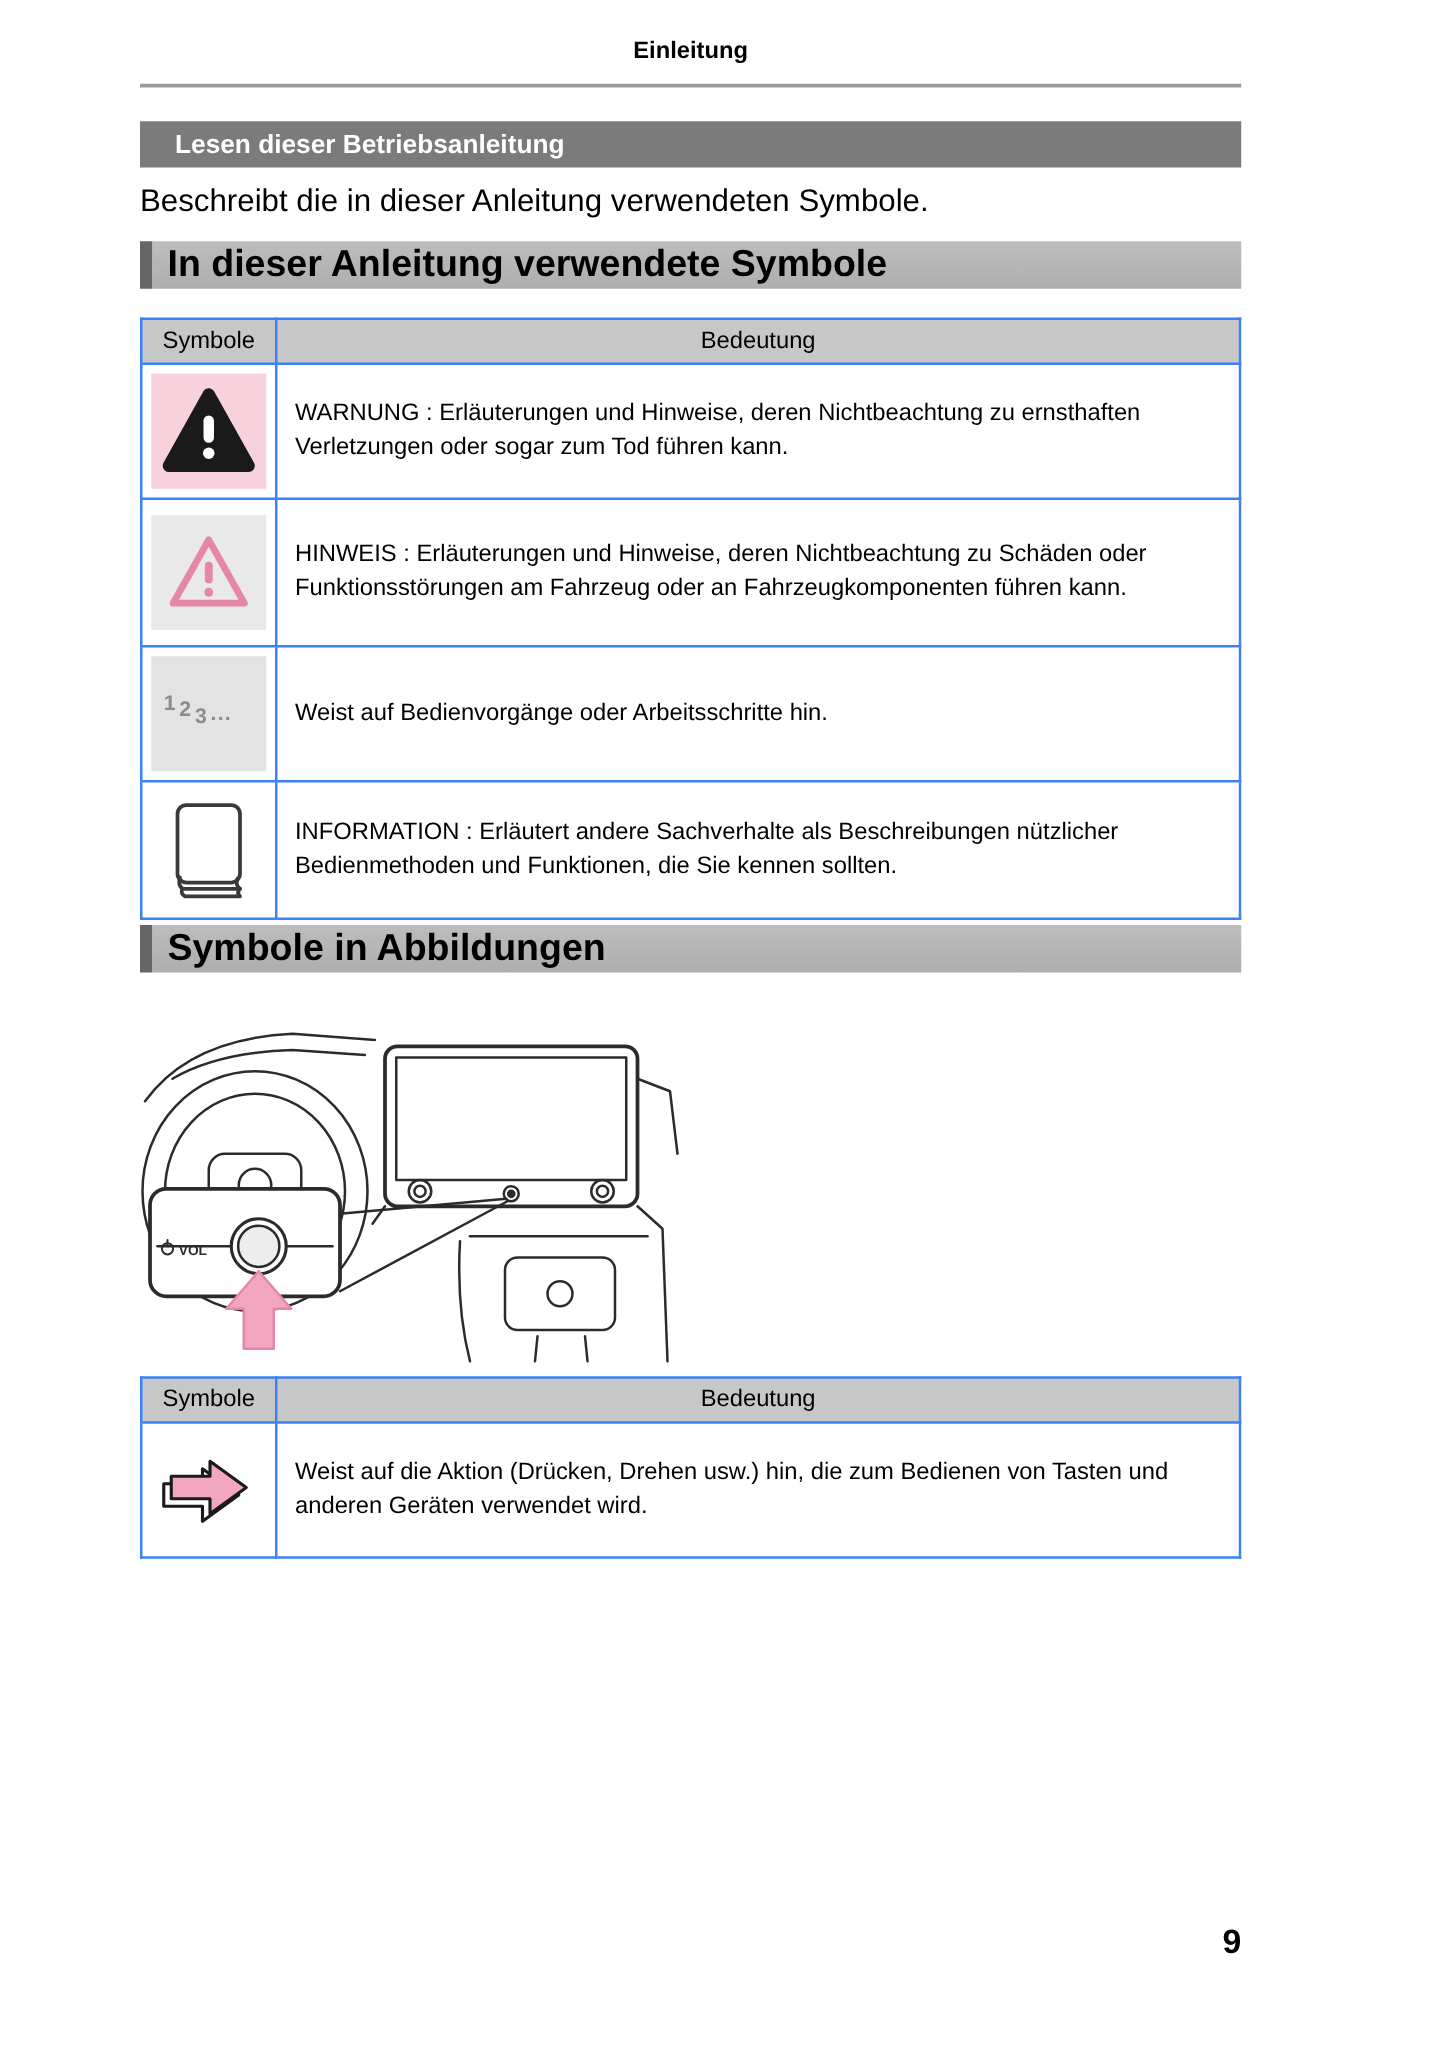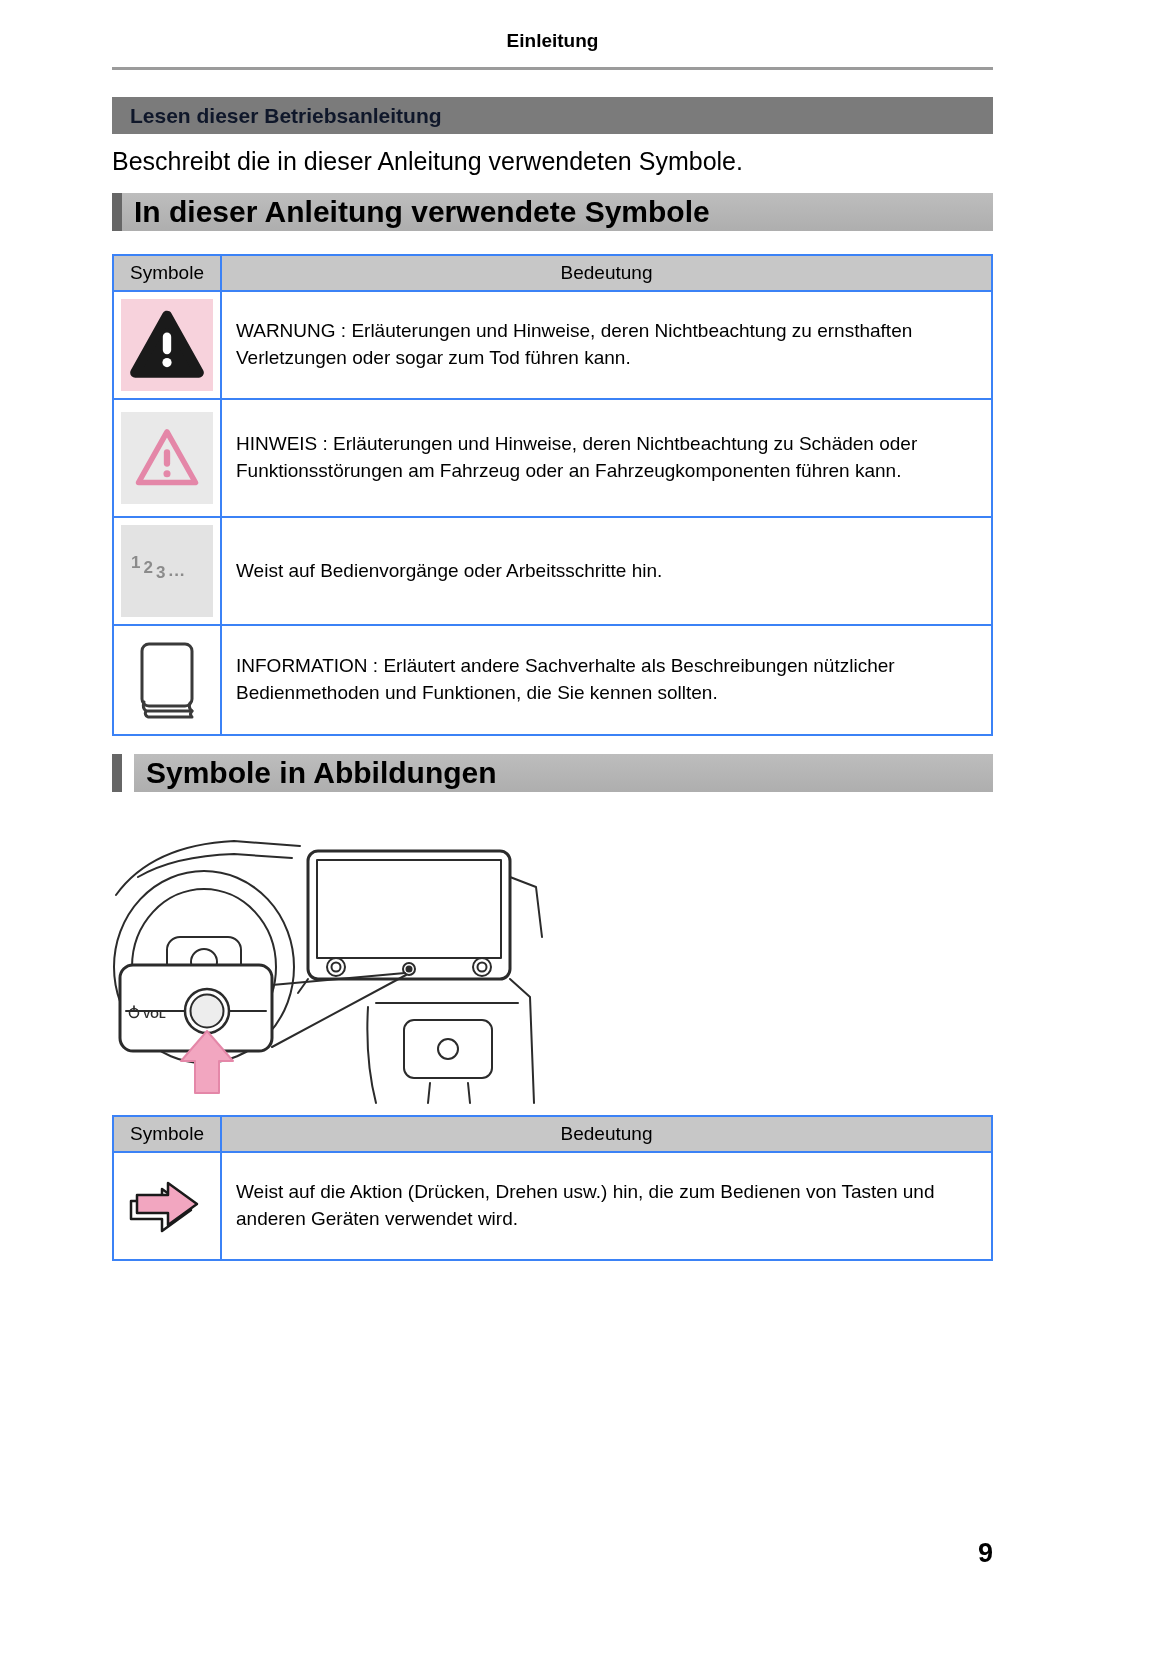--- a/index.html
+++ b/index.html
@@ -22,26 +22,26 @@
     font-size: 19px;
     margin-bottom: 15px;
   }
   .top-rule {
     border: none;
     border-top: 3px solid #9b9b9b;
     margin-bottom: 27px;
   }
   .banner {
     background: #7b7b7b;
-    color: #0f172a;
+    color: #ffffff;
     font-weight: bold;
     font-size: 21px;
     height: 37px;
     line-height: 37px;
-    padding-left: 18px;
+    padding-left: 28px;
     margin-bottom: 13px;
   }
   .intro {
     font-size: 25px;
     margin-bottom: 17px;
   }
   .sechead {
     display: flex;
     height: 38px;
     margin-bottom: 23px;
@@ -103,21 +103,21 @@
     justify-content: flex-start;
     padding: 28px 0 0 10px;
     color: #8b8b8b;
     font-weight: bold;
     font-size: 17px;
   }
   .stepsbox .d { display: inline-block; margin-right: 3px; }
   .stepsbox .d2 { margin-top: 5px; }
   .stepsbox .d3 { margin-top: 10px; }
   .stepsbox .dd { margin-top: 8px; letter-spacing: 1px; }
-  .mt-sec2 { margin-top: 18px; gap: 12px; }
+  .mt-sec2 { margin-top: 4px; }
   .illo-wrap { margin: 0 0 10px 0; width: 433px; height: 290px; text-align: center; }
   svg text {
     font-family: "Liberation Sans", "DejaVu Sans", sans-serif;
     font-weight: bold;
   }
   .page-number {
     position: absolute;
     top: 1538px;
     right: 172px;
     font-weight: bold;

